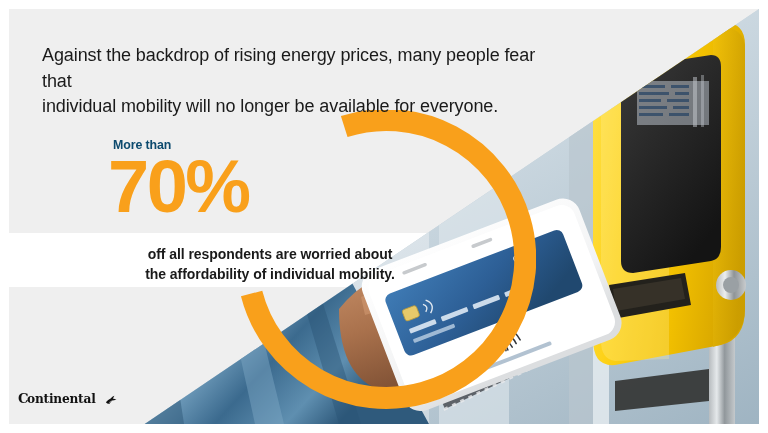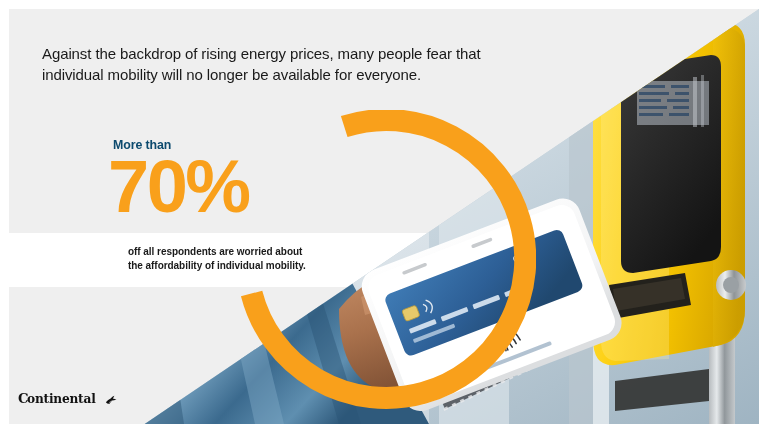--- a/index.html
+++ b/index.html
@@ -19,32 +19,32 @@
          clip-path:polygon(100% 0%, 100% 100%, 18.1% 100%);
          overflow:hidden;background:#c9d4da;}
   .photo svg{display:block;width:100%;height:100%;}
 
   
   .ring{position:absolute;left:236px;top:110px;width:300px;height:300px;}
   .ring svg{display:block;width:100%;height:100%;}
 
   
   .headline{position:absolute;left:42px;top:43px;width:520px;
-            font-size:15px;line-height:1.42;color:#1a1a1a;font-weight:400;
+            font-size:18px;line-height:1.42;color:#1a1a1a;font-weight:400;
             letter-spacing:-0.1px;white-space:pre-line;}
 
   .more-than{position:absolute;left:113px;top:138px;font-size:12.4px;
              color:#0c4a6e;font-weight:600;letter-spacing:-0.1px;}
 
   .bignum{position:absolute;left:108px;top:152px;font-size:74px;line-height:0.95;
           color:#f9a01b;font-weight:700;letter-spacing:-2.5px;}
 
-  .subcopy{position:absolute;left:128px;top:245px;width:300px;
-           font-size:10px;line-height:1.42;color:#1a1a1a;font-weight:600;
-           letter-spacing:-0.05px;white-space:pre-line;}
+  .subcopy{position:absolute;left:120px;top:245px;width:300px;
+           font-size:14px;line-height:1.42;color:#1a1a1a;font-weight:600;
+           letter-spacing:-0.05px;white-space:pre-line;text-align:center;}
 
   
   .logo{position:absolute;left:18px;top:390px;height:18px;display:flex;align-items:center;}
   .logo svg{display:block;height:18px;}
 </style>
 </head>
 <body>
 
 <div id="infographic">
 

